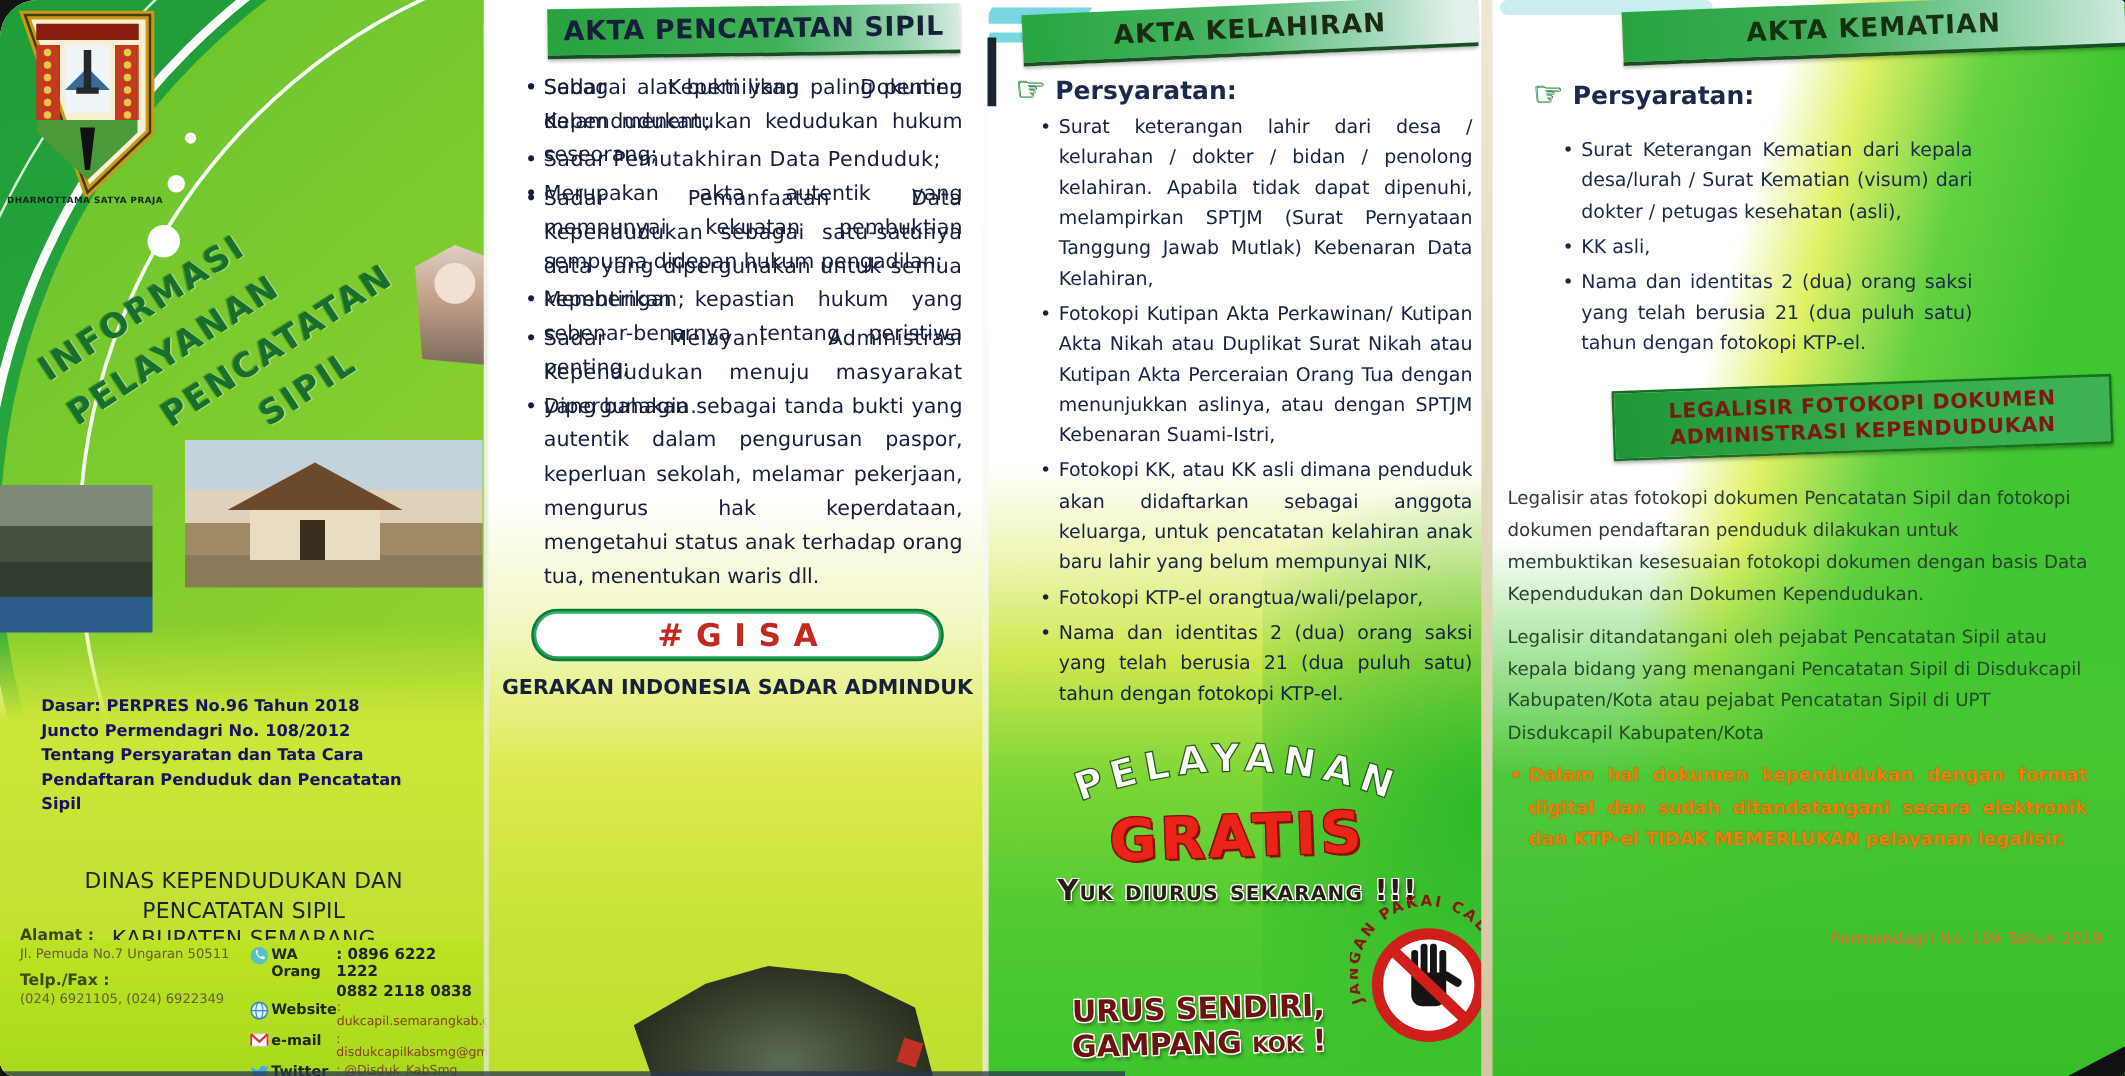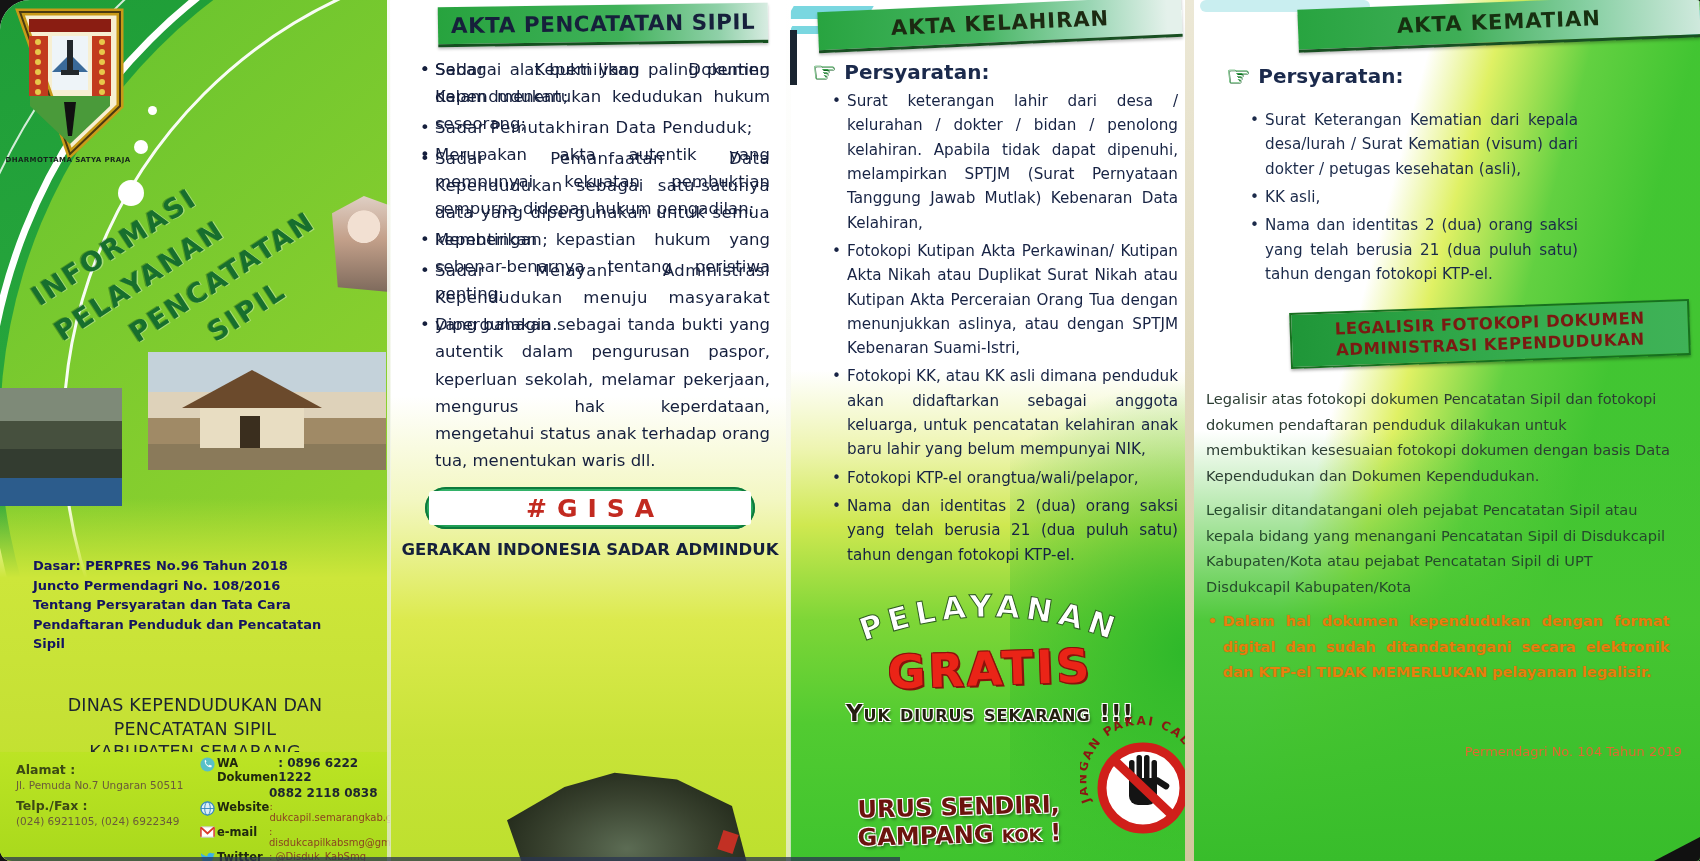--- a/index.html
+++ b/index.html
@@ -38,21 +38,21 @@
   .roof{position:absolute;left:34px;top:18px;width:0;height:0;
       border-left:70px solid transparent;border-right:70px solid transparent;border-bottom:38px solid #6b4a2c;}
   .house-wall{position:absolute;left:52px;top:56px;width:104px;height:40px;background:#e8ddc2;}
   .house-door{position:absolute;left:92px;top:64px;width:20px;height:32px;background:#3a2e1e;}
   .photo-group{left:0;top:388px;width:122px;height:118px;
       background:linear-gradient(180deg,#7e8a78 0 28%,#46503e 28% 52%,#333c30 52% 76%,#2c5c8c 76% 100%);}
   .legal{position:absolute;left:33px;top:556px;width:324px;
       font-size:13px;font-weight:bold;color:#141460;line-height:1.5;}
   .agency{position:absolute;left:8px;top:694px;width:374px;text-align:center;
       font-weight:normal;font-size:17.5px;color:#1c2430;line-height:1.35;letter-spacing:.2px;}
-  .contact-left{position:absolute;left:16px;top:762px;width:180px;}
+  .contact-left{position:absolute;left:16px;top:740px;width:180px;}
   .c-label{font-size:12.5px;font-weight:bold;color:#3c4a14;}
   .c-value{font-size:10.5px;color:#6a5a3a;margin:2px 0 7px 0;}
   .contact-right{position:absolute;left:200px;top:756px;width:186px;font-size:11px;}
   .c-row{display:flex;align-items:flex-start;margin-bottom:2px;}
   .c-ic{width:17px;flex:0 0 17px;padding-top:1px;}
   .c-rlabel{flex:0 0 52px;font-weight:bold;color:#20280e;font-size:11.5px;}
   .c-rval{font-weight:bold;color:#1d2430;font-size:12px;}
   .c-rval2{margin-left:69px;font-weight:bold;color:#1d2430;font-size:12px;}
   .c-sval{color:#8a4420;font-size:10px;padding-top:1px;}
 
@@ -71,21 +71,21 @@
   .p2{position:absolute;left:390px;top:0;width:400px;height:861px;overflow:hidden;
       background:linear-gradient(180deg,#ffffff 0 46%,#f3f7c2 58%,#dcea4e 72%,#c8e338 86%,#bde02e 100%);}
   .p2 .banner{left:48px;top:5px;width:330px;height:37px;transform:rotate(-.8deg);
       background:linear-gradient(90deg,#27a33e 0%,#3fb159 55%,#8fd0a8 85%,#d8ece2 100%);
       border-bottom:3px solid #14501f;}
   .p2 .banner-txt{font-size:21.5px;color:#16203b;}
   .p2 .bullets{position:absolute;left:28px;top:56px;width:352px;
       font-size:16.5px;color:#151f3d;line-height:1.64;}
   .gisa-pill{position:absolute;left:35px;top:487px;width:330px;height:42px;border-radius:22px;
       background:linear-gradient(180deg,#35b46a,#1f9e54);box-shadow:inset 0 0 0 2px #0d7a3c;padding:4px;box-sizing:border-box;}
-  .gisa-inner{background:#fff;border-radius:3px;height:34px;display:flex;align-items:center;justify-content:center;}
+  .gisa-inner{background:#fff;border-radius:17px;height:34px;display:flex;align-items:center;justify-content:center;}
   .gisa-txt{font-weight:bold;font-size:25px;color:#c22a20;letter-spacing:10px;padding-left:10px;}
   .gisa-sub{position:absolute;left:0;top:540px;width:400px;text-align:center;
       font-weight:bold;font-size:16.5px;color:#15203c;}
   .gisa-bullets{position:absolute;left:35px;top:572px;width:330px;
       font-size:16.2px;color:#1c6322;line-height:1.66;letter-spacing:.4px;}
   .photo-frag{position:absolute;left:112px;top:768px;width:250px;height:95px;
       clip-path:polygon(8% 100%,2% 55%,25% 20%,45% 5%,70% 12%,92% 40%,98% 100%);
       background:radial-gradient(ellipse at 50% 85%,#5c6c54 0%,#39422f 45%,#232a1b 75%);}
   .frag-red{position:absolute;left:330px;top:832px;width:16px;height:20px;background:#c23024;transform:rotate(18deg);}
 
@@ -204,21 +204,21 @@
     <div class="photo photo-baby"></div>
     <div class="photo photo-houses">
       <div class="roof"></div>
       <div class="house-wall"></div>
       <div class="house-door"></div>
     </div>
     <div class="photo photo-group"></div>
 
     <div class="legal">
         <div class="legal-line">Dasar: PERPRES No.96 Tahun 2018</div>
-        <div class="legal-line">Juncto Permendagri No. 108/2016</div>
+        <div class="legal-line">Juncto Permendagri No. 108/2012</div>
         <div class="legal-line">Tentang Persyaratan dan Tata Cara</div>
         <div class="legal-line">Pendaftaran Penduduk dan Pencatatan Sipil</div>
       </div>
 
     <div class="agency">
       <div>DINAS KEPENDUDUKAN DAN PENCATATAN SIPIL</div>
       <div>KABUPATEN SEMARANG</div>
     </div>
 
     <div class="p1-contact"></div>
@@ -229,21 +229,21 @@
       <div class="c-value">(024) 6921105, (024) 6922349</div>
     </div>
     <div class="contact-right">
       <div class="c-row">
         <span class="c-ic">
           <svg width="15" height="15" viewBox="0 0 16 16">
               <circle cx="8" cy="8" r="7.5" fill="#58c0c8"></circle>
           <path d="M5 4c0 4 3 7 7 7l.8-1.8-2.6-.9-.9.9C7.6 8.5 6.7 7.6 6 5.9l.9-.9L6 2.8Z" fill="#fff"></path>
             </svg>
         </span>
-        <span class="c-rlabel">WA Dokumen</span>
+        <span class="c-rlabel">WA Orang</span>
         <span class="c-rval">: 0896 6222 1222</span>
       </div>
       <div class="c-rval2">0882 2118 0838</div>
       <div class="c-row">
         <span class="c-ic">
           <svg width="15" height="15" viewBox="0 0 16 16">
               <circle cx="8" cy="8" r="7" fill="#dff0f8" stroke="#3a8ac0" stroke-width="1.4"></circle>
           <ellipse cx="8" cy="8" rx="3" ry="7" fill="none" stroke="#3a8ac0" stroke-width="1"></ellipse>
           <line x1="1" y1="8" x2="15" y2="8" stroke="#3a8ac0" stroke-width="1"></line>
             </svg>

